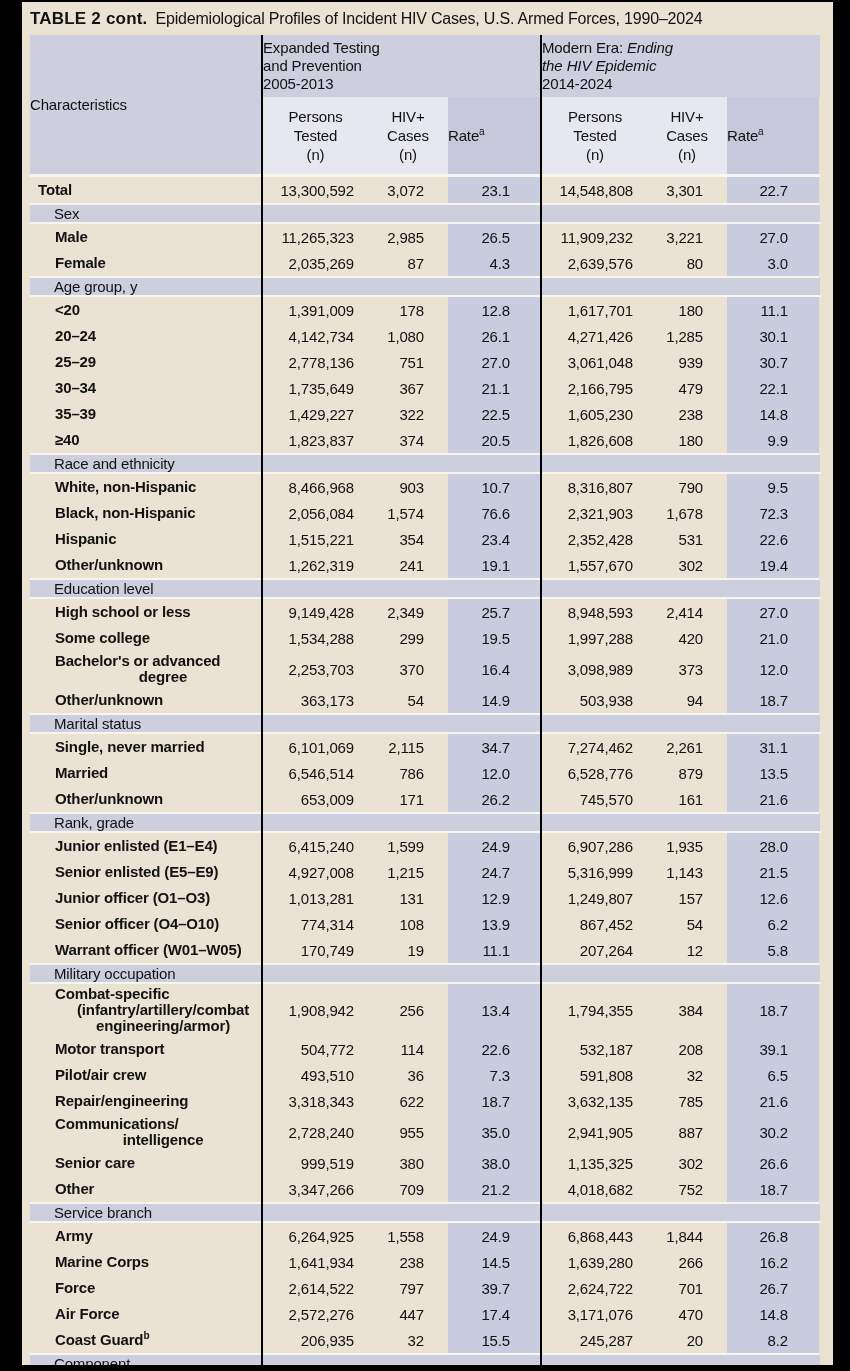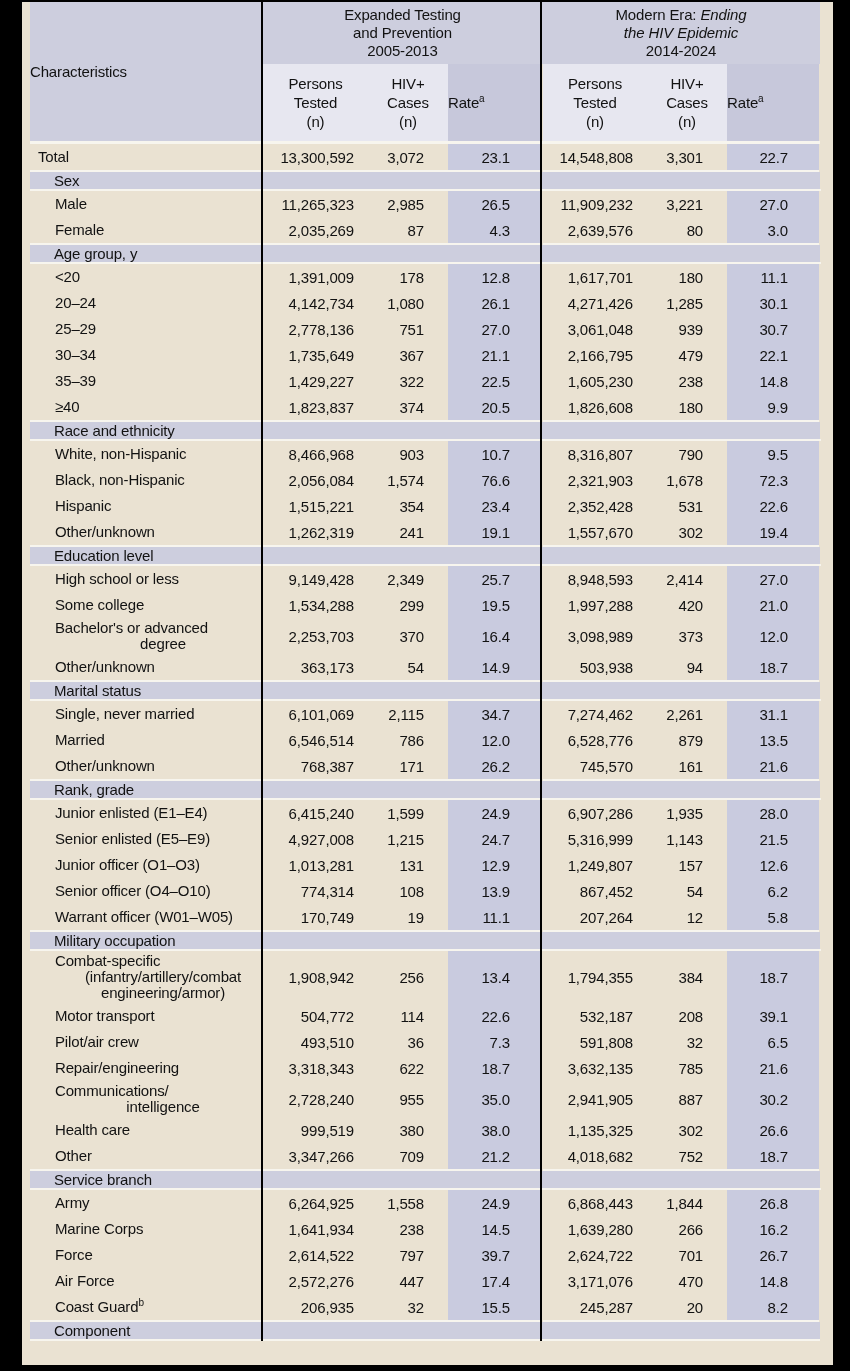--- a/index.html
+++ b/index.html
@@ -24,50 +24,53 @@
   }
   .title{
     margin:7px 0 6px 8px;font-size:16px;letter-spacing:-0.2px;white-space:nowrap;
   }
   .title .tlabel{font-weight:bold;font-size:17px;letter-spacing:0.2px;margin-right:8px;}
   .table-wrap{position:relative;margin-left:8px;width:790px;}
   table{border-collapse:collapse;table-layout:fixed;width:790px;}
   td{padding:0;font-size:15px;letter-spacing:-0.15px;vertical-align:middle;}
   
   td.char-hd{background:var(--band);}
-  td.grp{background:var(--band);text-align:center;height:62px;line-height:18px;}
+  td.grp{background:var(--band);height:62px;line-height:18px;}
   td.grp i{letter-spacing:-0.1px;}
   td.sub{background:var(--subhdr);text-align:center;height:77px;line-height:19px;}
   td.rate-hd{background:var(--rate-hd);text-align:left;height:77px;border-right:2px solid var(--page-bg);}
   sup{font-size:10px;line-height:0;}
   
   tr.gap td{height:3px;background:var(--cream);}
   td.section{
     background:var(--band);height:17px;padding-left:24px;
     border-top:2px solid var(--cream);border-bottom:2px solid var(--cream);
   }
   tr.data td{height:22px;}
-  td.lbl{padding-left:25px;line-height:16px;padding-top:2px;padding-bottom:2px;}
+  td.lbl{padding-left:25px;line-height:16px;padding-top:2px;padding-bottom:2px;font-weight:bold;}
   td.lbl.flush{padding-left:8px;}
   td.lbl .hang{display:block;padding-left:8px;text-align:center;}
   td.lbl .first{display:block;padding-left:0;}
   td.num{text-align:right;}
   td.pt{padding-right:14px;}
   td.cs{padding-right:24px;}
   td.rt{background:var(--rate);padding-right:31px;border-right:2px solid var(--page-bg);}
   
   .vline{position:absolute;top:0;bottom:0;width:2px;background:#000;z-index:3;}
   .vl1{left:231px;}
   .vl2{left:510px;}
 </style>
 </head>
 <body>
 
 <div class="paper">
 
+  <div class="title">
+    <span class="tlabel">TABLE 2 cont.</span><span>Epidemiological Profiles of Incident HIV Cases, U.S. Armed Forces, 1990–2024</span>
+  </div>
 
   <div class="table-wrap">
     <table>
       <colgroup>
         <col style="width:233px">
           <col style="width:105px">
           <col style="width:80px">
           <col style="width:94px">
         <col style="width:105px">
           <col style="width:80px">
@@ -300,21 +303,21 @@
             <td class="lbl"><span>Married</span></td>
             <td class="num pt">6,546,514</td>
             <td class="num cs">786</td>
             <td class="num rt">12.0</td>
             <td class="num pt">6,528,776</td>
             <td class="num cs">879</td>
             <td class="num rt">13.5</td>
           </tr>
           <tr class="data">
             <td class="lbl"><span>Other/unknown</span></td>
-            <td class="num pt">768,387</td>
+            <td class="num pt">653,009</td>
             <td class="num cs">171</td>
             <td class="num rt">26.2</td>
             <td class="num pt">745,570</td>
             <td class="num cs">161</td>
             <td class="num rt">21.6</td>
           </tr>
           <tr>
             <td colspan="7" class="section">Rank, grade</td>
           </tr>
           <tr class="data">
@@ -411,21 +414,21 @@
               <span class="hang">intelligence</span>
             </td>
             <td class="num pt">2,728,240</td>
             <td class="num cs">955</td>
             <td class="num rt">35.0</td>
             <td class="num pt">2,941,905</td>
             <td class="num cs">887</td>
             <td class="num rt">30.2</td>
           </tr>
           <tr class="data">
-            <td class="lbl"><span>Health care</span></td>
+            <td class="lbl"><span>Senior care</span></td>
             <td class="num pt">999,519</td>
             <td class="num cs">380</td>
             <td class="num rt">38.0</td>
             <td class="num pt">1,135,325</td>
             <td class="num cs">302</td>
             <td class="num rt">26.6</td>
           </tr>
           <tr class="data">
             <td class="lbl"><span>Other</span></td>
             <td class="num pt">3,347,266</td>

